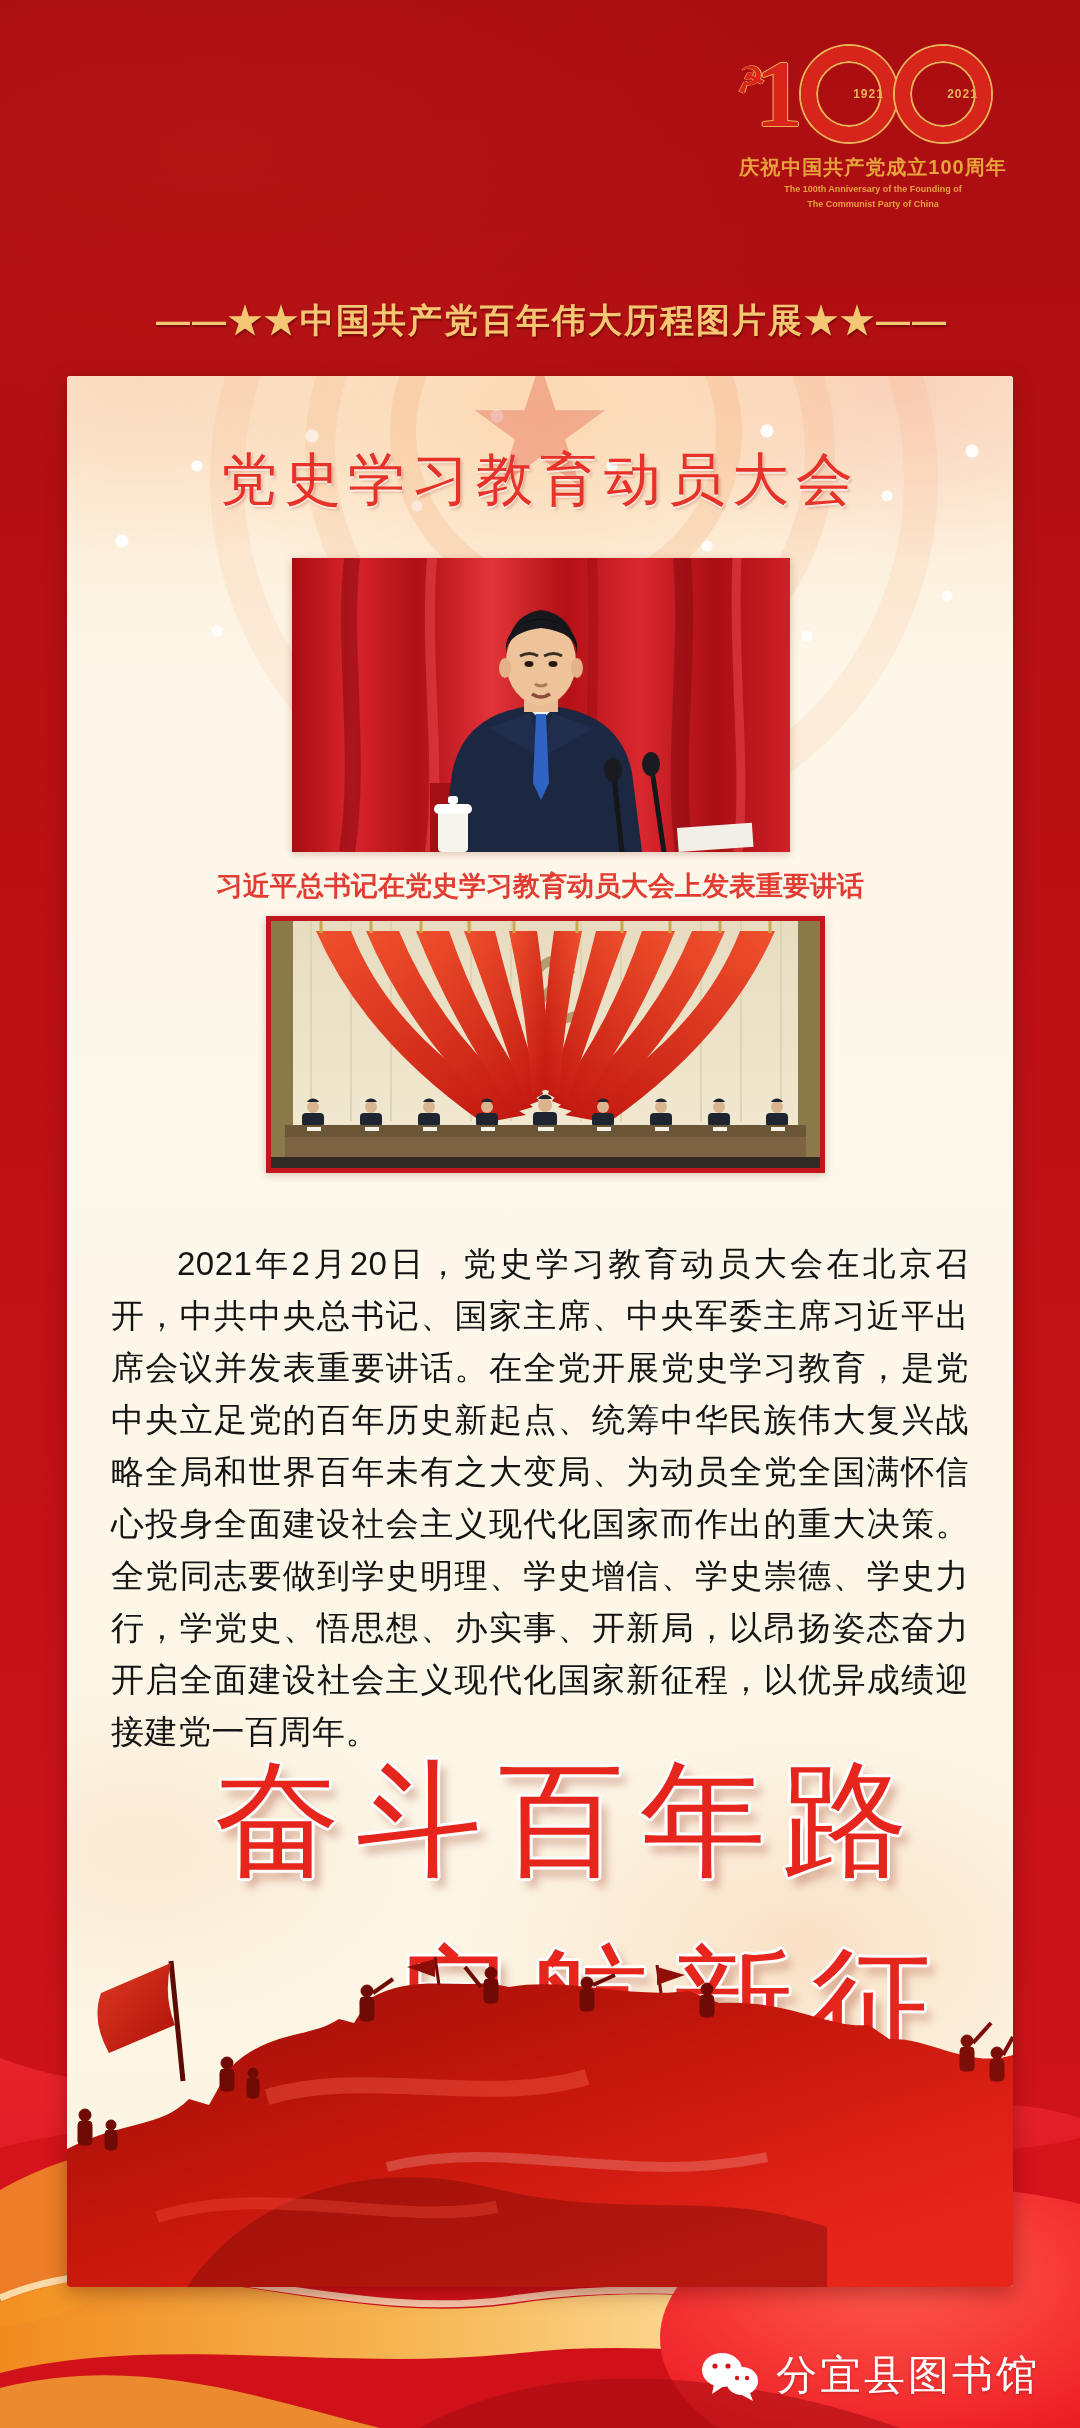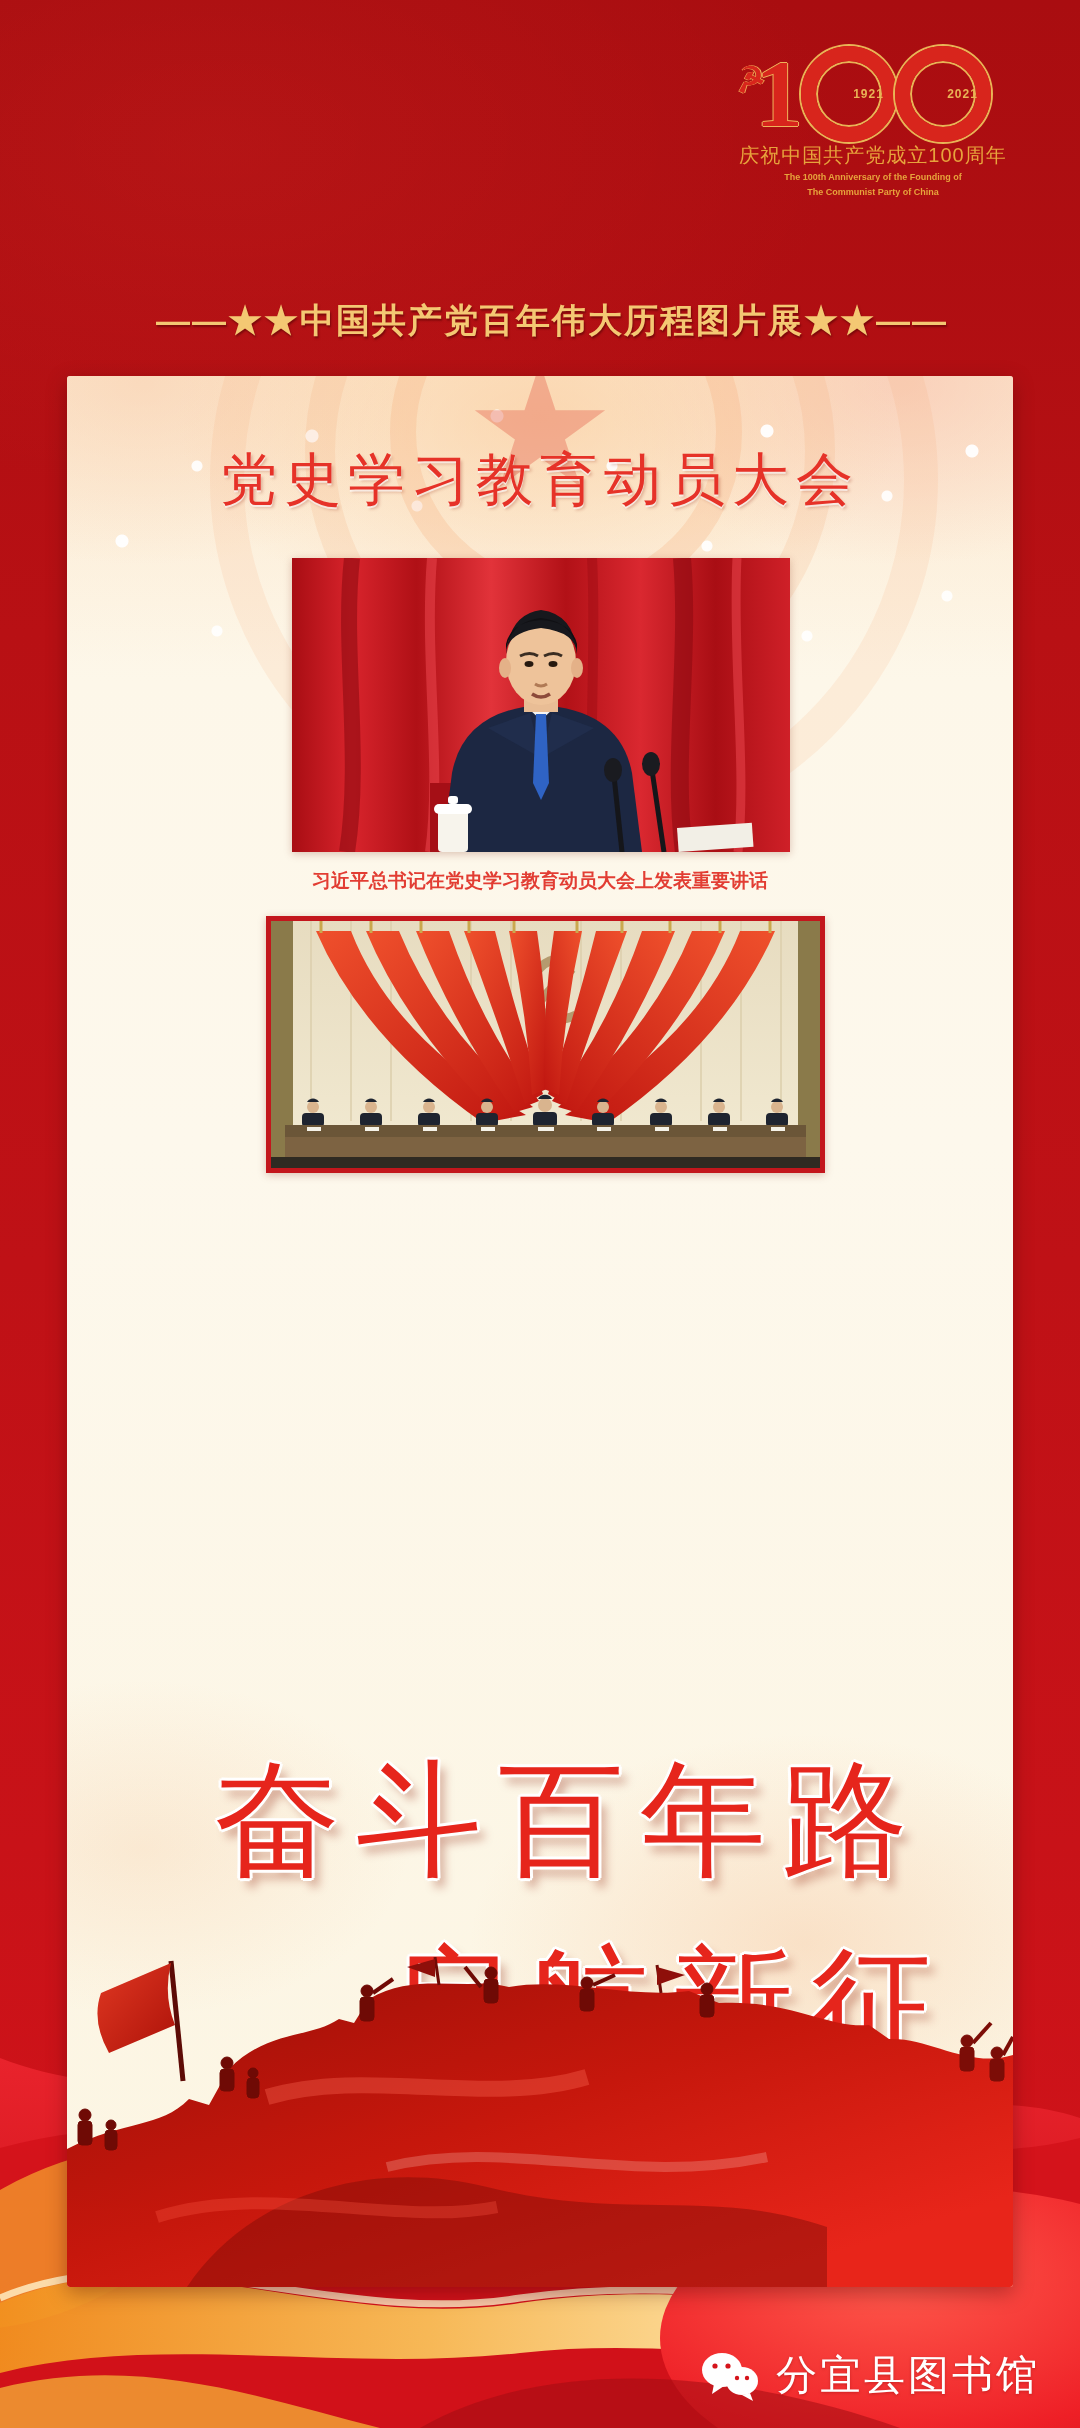--- a/index.html
+++ b/index.html
@@ -19,21 +19,21 @@
     position:relative;font-family:"Liberation Serif",serif;font-weight:bold;
     font-size:96px;line-height:86px;color:#d8251c;
     text-shadow:-1px 0 #eeb45a,1px 0 #eeb45a,0 -1px #eeb45a,0 1px #eeb45a;
   }
   .hs-icon{position:absolute;top:-14px;left:-20px;font-size:34px;color:#d8251c;
     text-shadow:-1px 0 #eeb45a,1px 0 #eeb45a;transform:rotate(-12deg);}
   .ring{position:relative;width:66px;height:66px;border:15px solid #d8251c;border-radius:50%;
     box-shadow:0 0 0 2px #e9b456, inset 0 0 0 2px #e9b456;margin-left:-4px;
     display:flex;align-items:center;justify-content:center;background:transparent;}
   .ring-year{font-size:12px;color:#e9b456;font-weight:bold;letter-spacing:1px;margin-left:39px;}
-  .logo-cn{margin-top:0;font-size:20px;font-weight:normal;color:#e7a33c;letter-spacing:1px;}
+  .logo-cn{margin-top:12px;font-size:20px;font-weight:bold;color:#e7a33c;letter-spacing:1px;}
   .logo-en{margin-top:3px;font-size:9px;line-height:1.3;color:#e7a33c;font-weight:bold;}
   
   .main-title{
     position:absolute;top:186px;left:0;width:100%;text-align:center;z-index:3;
     font-family:"Liberation Serif",serif;font-weight:bold;font-size:78px;letter-spacing:6px;
     background:linear-gradient(180deg,#ffeeb2 0%,#f7ca6e 45%,#eda944 70%,#ffe19a 100%);
     -webkit-background-clip:text;background-clip:text;color:transparent;
     filter:drop-shadow(2px 3px 2px rgba(70,0,0,.55));
   }
   .sub-title{
@@ -82,21 +82,21 @@
     background:
       radial-gradient(480px 300px at 78% 45%,rgba(243,176,128,.30),transparent 70%),
       radial-gradient(380px 240px at 8% 30%,rgba(243,186,140,.22),transparent 70%);}
   .card-heading{
     position:absolute;top:66px;left:0;width:100%;text-align:center;
     font-size:57px;font-weight:normal;letter-spacing:7px;color:#e63228;
     text-shadow:0 2px 0 rgba(255,255,255,.65),2px 3px 3px rgba(150,40,20,.25);
   }
   
   .photo1{position:absolute;left:225px;top:182px;width:498px;height:294px;box-shadow:0 2px 8px rgba(120,30,10,.25);}
-  .caption{position:absolute;left:0;width:100%;text-align:center;font-size:19px;font-weight:bold;color:#e23d33;}
+  .caption{position:absolute;left:0;width:100%;text-align:center;font-size:27px;font-weight:bold;color:#e23d33;}
   .cap1{top:492px;}
   .photo2{position:absolute;left:199px;top:540px;width:549px;height:247px;border:5px solid #c3161c;box-sizing:content-box;
     box-shadow:0 2px 8px rgba(120,30,10,.25);}
   .cap2{top:810px;}
   
   .body-text{
     position:absolute;left:44px;top:862px;width:858px;
     font-size:33px;line-height:52px;letter-spacing:.5px;color:#141414;font-weight:500;
     text-align:justify;text-indent:2em;
   }
@@ -328,20 +328,21 @@
         <rect x="152" y="206" width="14" height="4"></rect>
           <rect x="210" y="206" width="14" height="4"></rect>
         <rect x="267" y="206" width="16" height="4"></rect>
           <rect x="326" y="206" width="14" height="4"></rect>
         <rect x="384" y="206" width="14" height="4"></rect>
           <rect x="442" y="206" width="14" height="4"></rect>
         <rect x="500" y="206" width="14" height="4"></rect>
       </g>
     </svg>
 
+    <div class="body-text">2021年2月20日，党史学习教育动员大会在北京召开，中共中央总书记、国家主席、中央军委主席习近平出席会议并发表重要讲话。在全党开展党史学习教育，是党中央立足党的百年历史新起点、统筹中华民族伟大复兴战略全局和世界百年未有之大变局、为动员全党全国满怀信心投身全面建设社会主义现代化国家而作出的重大决策。全党同志要做到学史明理、学史增信、学史崇德、学史力行，学党史、悟思想、办实事、开新局，以昂扬姿态奋力开启全面建设社会主义现代化国家新征程，以优异成绩迎接建党一百周年。</div>
 
     <div class="slogan slogan1">奋斗百年路</div>
     <div class="slogan slogan2">启航新征程</div>
 
     <svg class="artwork" viewBox="0 0 946 330" preserveAspectRatio="none">
       <defs>
         <linearGradient id="mass" x1="0" y1="0" x2="1" y2="1">
           <stop offset="0" stop-color="#9c0f08"></stop>
             <stop offset=".45" stop-color="#c6170c"></stop>
             <stop offset=".85" stop-color="#e8251a"></stop>

